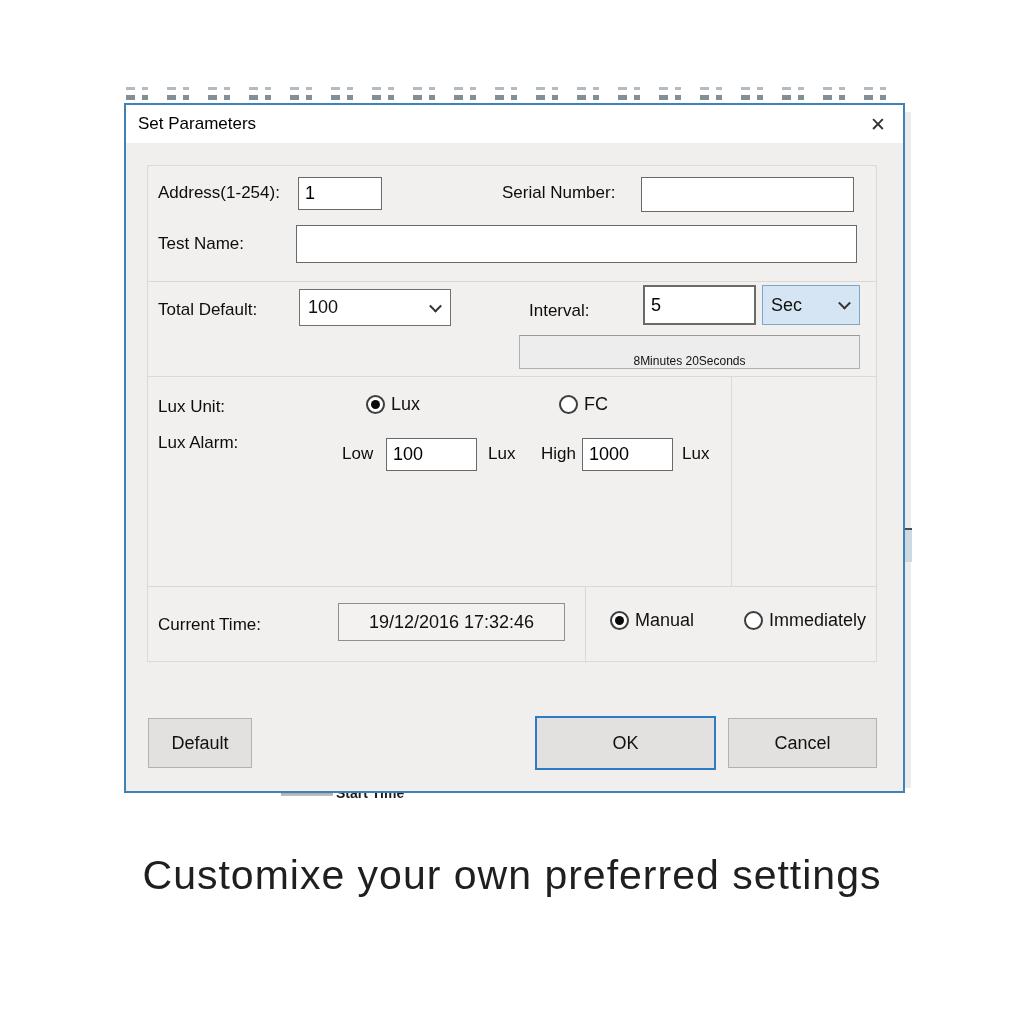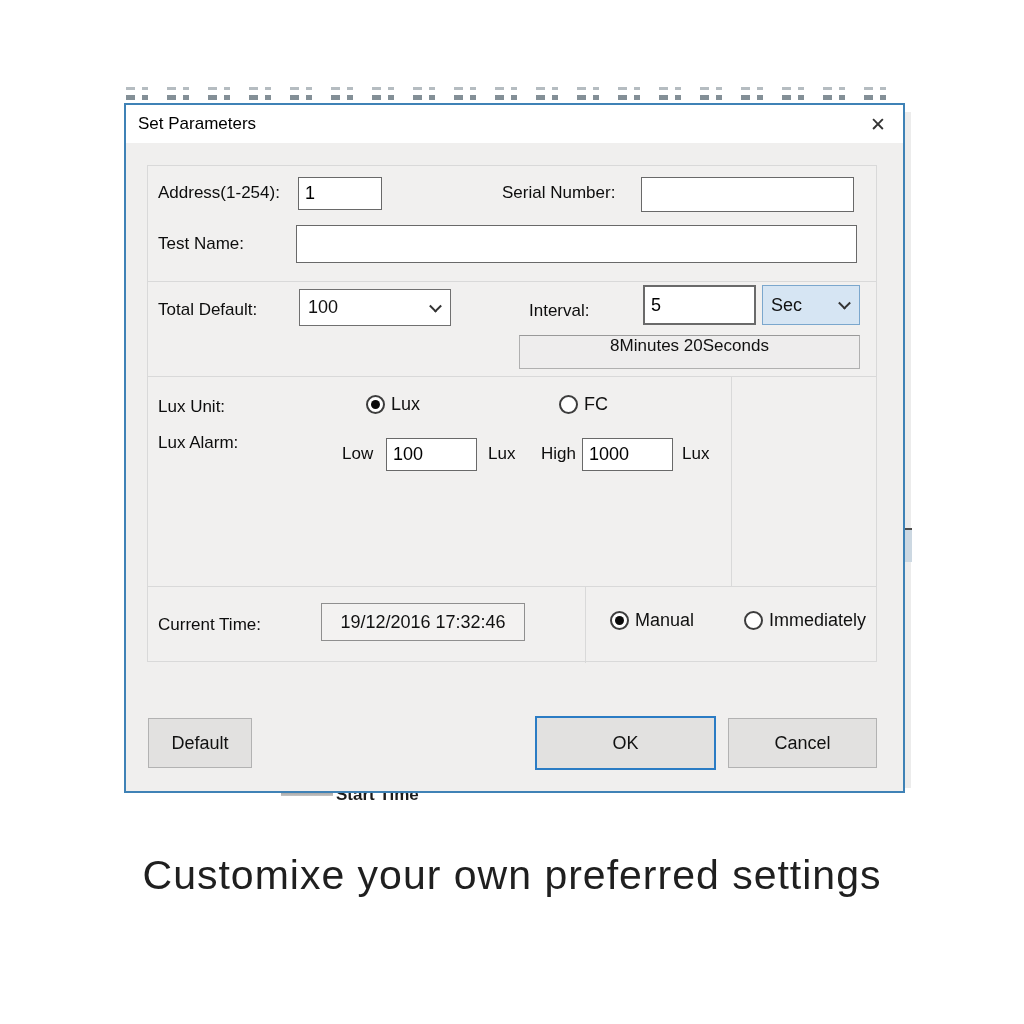--- a/index.html
+++ b/index.html
@@ -17,21 +17,21 @@
   .bg-dash-strip{position:absolute;left:126px;width:770px;background:
     repeating-linear-gradient(90deg,#5a6a74 0 9px,transparent 9px 16px,#5a6a74 16px 22px,transparent 22px 41px);}
   .strip1{top:87px;height:3px;opacity:.45;}
   .strip2{top:95px;height:5px;opacity:.75;}
   .bg-right-strip{position:absolute;left:905px;top:112px;width:6px;height:676px;background:#ececec;}
   .bg-scroll-thumb{position:absolute;left:903px;top:528px;width:9px;height:34px;
     background:#ccd8e2;border-top:2px solid #4c4c4c;}
   .bg-gray-bar{position:absolute;left:281px;top:790px;width:52px;height:6px;
     background:linear-gradient(#8f8f8f,#c4c4c4);}
   .bg-clip-text{position:absolute;left:336px;top:792px;width:120px;height:9px;overflow:hidden;}
-  .bg-clip-text span{display:block;margin-top:-7px;font-size:17px;font-weight:bold;color:#1c1c1c;}
+  .bg-clip-text span{display:block;margin-top:-7px;font-size:14px;font-weight:bold;color:#1c1c1c;}
 
   
   .dialog{position:absolute;left:124px;top:103px;width:781px;height:690px;
     border:2px solid var(--dialog-border);background:#f0efee;}
   .titlebar{position:absolute;left:0;top:0;width:100%;height:38px;background:#ffffff;
     display:flex;align-items:center;padding:0 12px;text-align:center;}
   .title{font-size:17px;color:#000;}
   .close-btn{position:absolute;right:10px;top:4px;width:30px;height:30px;display:flex;
     align-items:center;justify-content:center;font-size:19px;color:#333;cursor:pointer;}
 
@@ -45,21 +45,21 @@
   input.txt{position:absolute;border:1px solid #696969;background:#fff;font-size:18px;
     padding:0 6px;font-family:"Liberation Sans",sans-serif;color:#000;outline:none;}
   .combo{position:absolute;border:1px solid #707070;background:#fff;display:flex;
     align-items:center;padding:0 8px;font-size:18px;cursor:default;}
   .combo .chev{position:absolute;right:10px;top:50%;width:9px;height:9px;
     border-right:2px solid #333;border-bottom:2px solid #333;
     transform:translateY(-70%) rotate(45deg);}
   .combo.hl{background:var(--combo-hl-bg);border:1px solid var(--combo-hl-border);}
 
   .sunken{position:absolute;border:1px solid #b0b0b0;border-top-color:#999;
-    background:#eeeded;display:flex;align-items:flex-start;justify-content:center;font-size:17px;}
+    background:#eeeded;display:flex;align-items:flex-end;justify-content:center;font-size:12px;}
   .timebox{position:absolute;border:1px solid #8f8f8f;background:#f3f2f1;
     display:flex;align-items:center;justify-content:center;font-size:18px;}
 
   .radio{position:absolute;display:flex;align-items:center;gap:6px;cursor:pointer;}
   .radio .ring{width:19px;height:19px;border-radius:50%;border:2px solid #3d3d3d;
     background:#fff;position:relative;flex:0 0 auto;}
   .radio.checked .ring::after{content:"";position:absolute;left:3px;top:3px;width:9px;height:9px;
     border-radius:50%;background:#0a0a0a;}
   .radio .rlbl{font-size:18px;}
 
@@ -131,21 +131,21 @@
       </div>
       <span class="lbl" style="left:10px;top:267px">Lux Alarm:</span>
       <span class="lbl" style="left:194px;top:278px">Low</span>
       <input class="txt" style="left: 238px; top: 272px; width: 91px; height: 33px;" value="100">
       <span class="lbl" style="left:340px;top:278px">Lux</span>
       <span class="lbl" style="left:393px;top:278px">High</span>
       <input class="txt" style="left: 434px; top: 272px; width: 91px; height: 33px;" value="1000">
       <span class="lbl" style="left:534px;top:278px">Lux</span>
 
       <span class="lbl" style="left:10px;top:449px">Current Time:</span>
-      <div class="timebox" style="left:173px;top:437px;width:204px;height:38px">
+      <div class="timebox" style="left:190px;top:437px;width:227px;height:38px">
         <span>19/12/2016 17:32:46</span>
       </div>
       <div class="radio checked" style="left:462px;top:444px">
         <span class="ring"></span>
         <span class="rlbl">Manual</span>
       </div>
       <div class="radio" style="left:596px;top:444px">
         <span class="ring"></span>
         <span class="rlbl">Immediately</span>
       </div>

